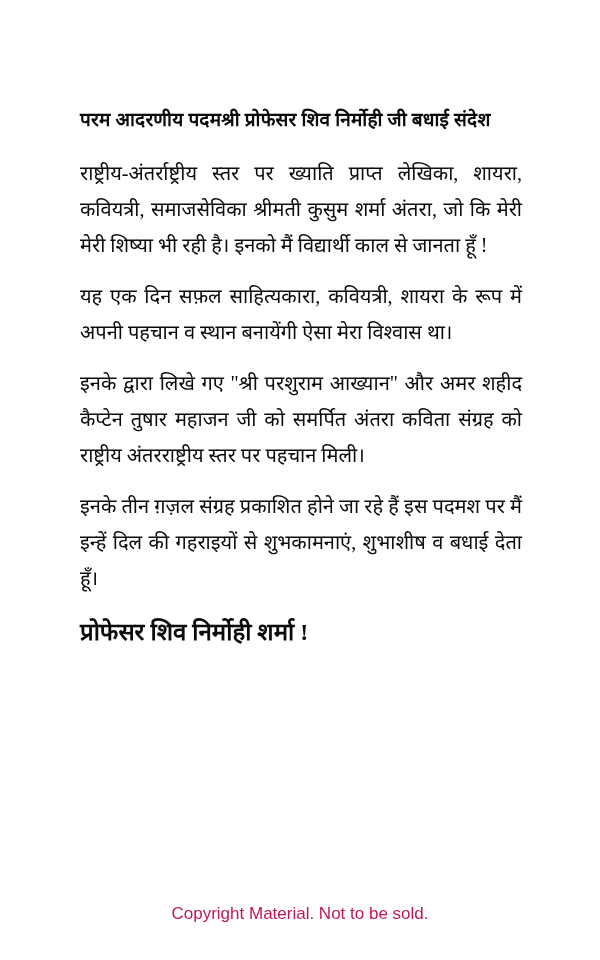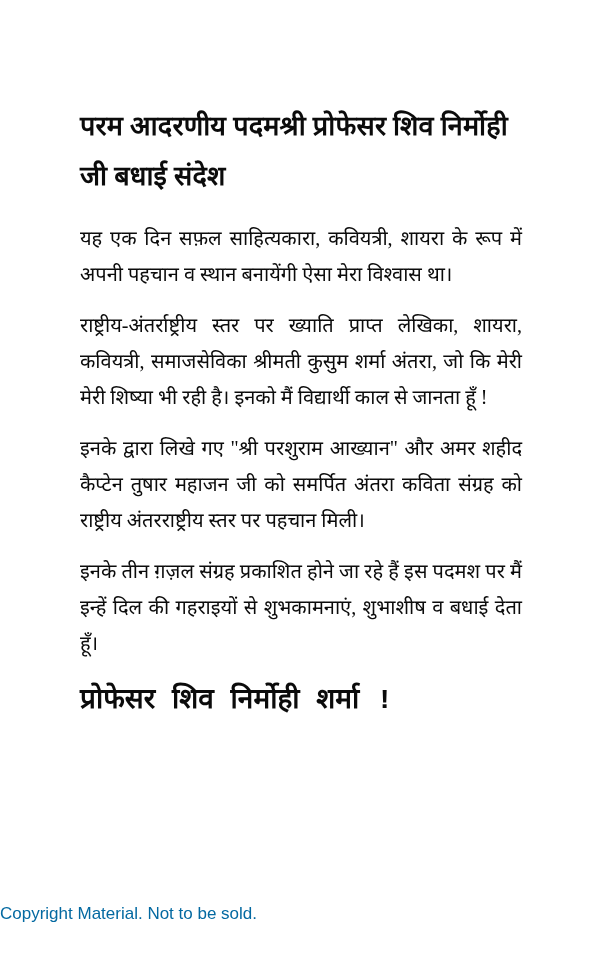--- a/index.html
+++ b/index.html
@@ -16,60 +16,59 @@
   }
   .page {
     position: relative;
     width: 600px;
     height: 960px;
     box-sizing: border-box;
     padding: 102px 78px 0 80px;
     background: #ffffff;
   }
   .heading {
-    font-size: 27px;
+    font-size: 19px;
     font-weight: bold;
     line-height: 1.85;
     margin: 0 0 18px 0;
     letter-spacing: 0.2px;
   }
   .para {
     font-size: 20px;
     line-height: 1.8;
     text-align: justify;
     text-justify: inter-word;
     margin: 0 0 15px 0;
   }
   .signature {
-    font-size: 28px;
+    font-size: 24px;
     font-weight: bold;
     line-height: 1.8;
     margin: 6px 0 16px 0;
-    font-family: Liberation Mono, monospace;
   }
   .footer {
     position: absolute;
     left: 0;
     bottom: 36px;
     width: 100%;
-    text-align: left;
+    text-align: center;
     font-family: "Liberation Sans", "DejaVu Sans", sans-serif;
     font-size: 17px;
-    color: #0369a1;
+    color: #be185d;
   }
 </style>
 </head>
 <body>
 
 <div class="page">
   <h1 class="heading">परम आदरणीय पदमश्री प्रोफेसर शिव निर्मोही जी बधाई संदेश</h1>
 
+  <p class="para">राष्ट्रीय-अंतर्राष्ट्रीय स्तर पर ख्याति प्राप्त लेखिका, शायरा, कवियत्री, समाजसेविका श्रीमती कुसुम शर्मा अंतरा, जो कि मेरी मेरी शिष्या भी रही है। इनको मैं विद्यार्थी काल से जानता हूँ !</p>
+
   <p class="para">यह एक दिन सफ़ल साहित्यकारा, कवियत्री, शायरा के रूप में अपनी पहचान व स्थान बनायेंगी ऐसा मेरा विश्वास था।</p>
-
-  <p class="para">राष्ट्रीय-अंतर्राष्ट्रीय स्तर पर ख्याति प्राप्त लेखिका, शायरा, कवियत्री, समाजसेविका श्रीमती कुसुम शर्मा अंतरा, जो कि मेरी मेरी शिष्या भी रही है। इनको मैं विद्यार्थी काल से जानता हूँ !</p>
 
 
   <p class="para">इनके द्वारा लिखे गए "श्री परशुराम आख्यान" और अमर शहीद कैप्टेन तुषार महाजन जी को समर्पित अंतरा कविता संग्रह को राष्ट्रीय अंतरराष्ट्रीय स्तर पर पहचान मिली।</p>
 
   <p class="para">इनके तीन ग़ज़ल संग्रह प्रकाशित होने जा रहे हैं इस पदमश पर मैं इन्हें दिल की गहराइयों से शुभकामनाएं, शुभाशीष व बधाई देता हूँ।</p>
 
   <p class="signature">प्रोफेसर शिव निर्मोही शर्मा !</p>
 
   <div class="footer">Copyright Material. Not to be sold.</div>
 </div>

